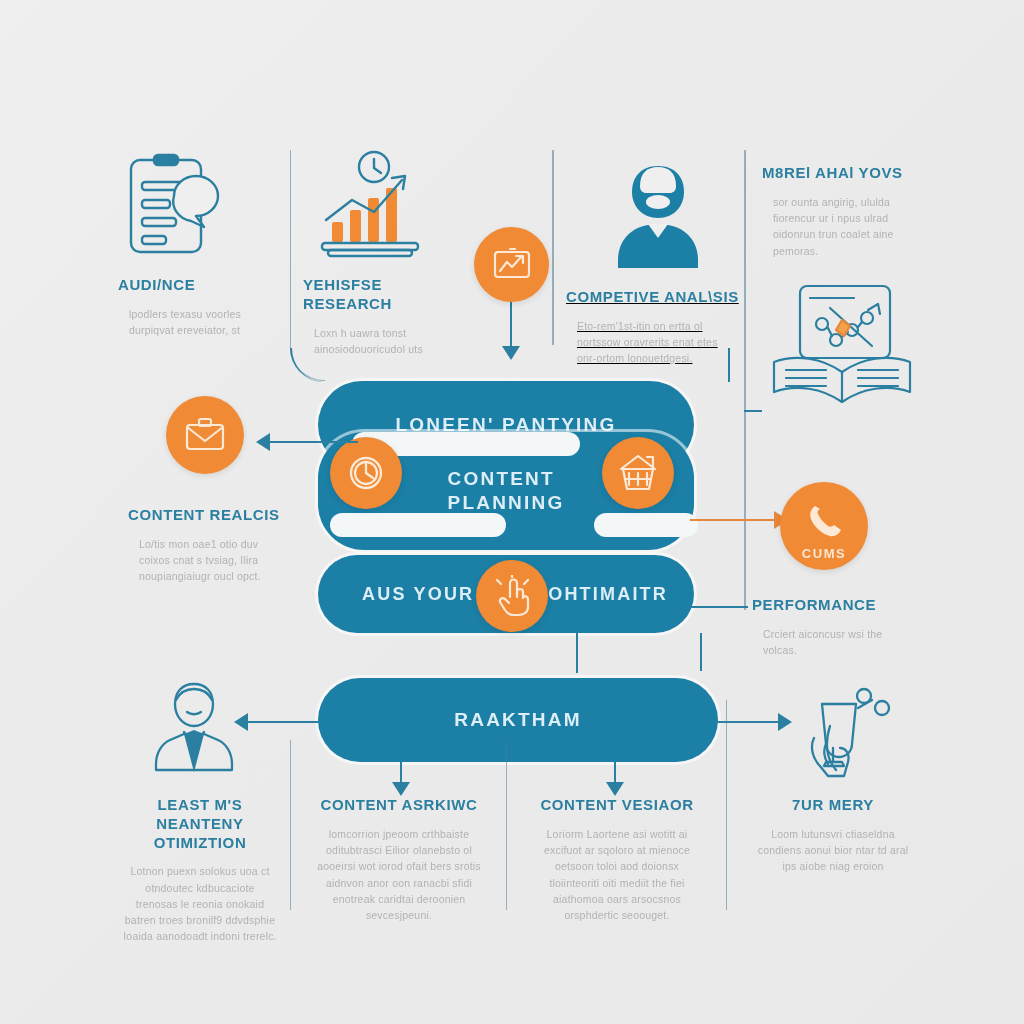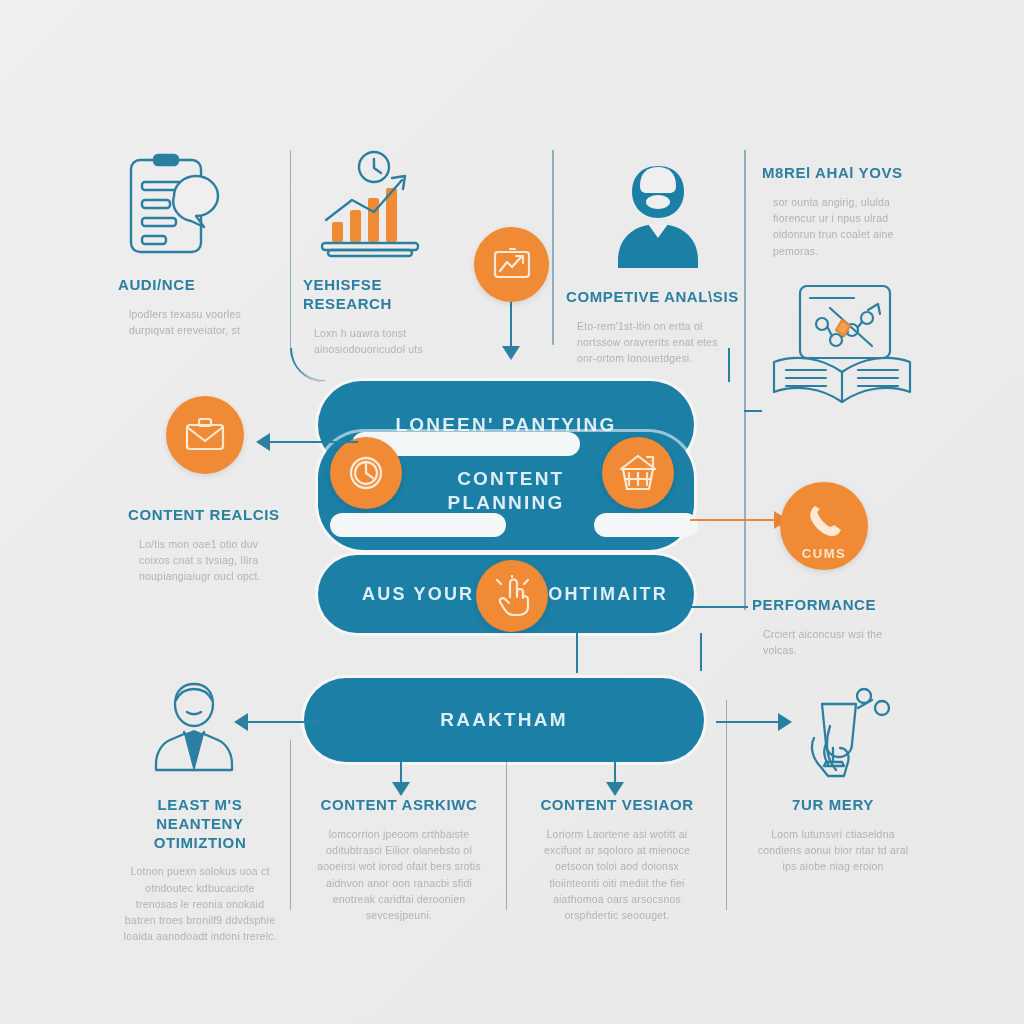--- a/index.html
+++ b/index.html
@@ -30,21 +30,21 @@
   .vrule{position:absolute;width:1.6px;background:#4c7e93;opacity:.55;}
   .vrule-c{position:absolute;border-left:1.6px solid #4c7e93;
     border-bottom:1.6px solid #4c7e93;border-bottom-left-radius:34px;
     opacity:.55;}
 
   
   .bar{position:absolute;background:#1b7fa6;border-radius:46px;
     display:flex;align-items:center;justify-content:center;
     box-shadow:0 0 0 3px rgba(255,255,255,.55);}
   .bar-label{color:#ddeef6;font-size:19px;font-weight:bold;
-    letter-spacing:2.2px;text-align:right;line-height:1.25;}
+    letter-spacing:2.2px;text-align:left;line-height:1.25;}
   .bar-label.sm{font-size:18px;}
 
   
   .notch{position:absolute;background:#f4f7f8;border-radius:14px;height:24px;}
 
   
   .badge{position:absolute;border-radius:50%;background:#f08a35;
     display:flex;align-items:center;justify-content:center;
     box-shadow:0 2px 6px rgba(0,0,0,.10);}
   .badge svg{display:block;}
@@ -115,21 +115,21 @@
 
   <div class="lineicon" style="left:600px;top:160px;">
     <svg width="116" height="110" viewBox="0 0 116 110" fill="none">
       <path d="M58 6 c-17 0 -26 11 -26 26 c0 14 10 26 26 26 c16 0 26 -12 26 -26 c0 -15 -9 -26 -26 -26z" fill="#1b7fa6"></path>
       <path d="M40 26 c0 -13 7 -19 18 -19 c11 0 18 6 18 19 c0 5 -3 7 -6 7 l-24 0 c-3 0 -6 -2 -6 -7z" fill="#efefef"></path>
       <ellipse cx="58" cy="42" rx="12" ry="7" fill="#efefef"></ellipse>
       <path d="M58 64 c-26 0 -40 16 -40 36 l0 8 80 0 0 -8 c0 -20 -14 -36 -40 -36z" fill="#1b7fa6"></path>
       <path d="M48 64 l10 14 10 -14" fill="#efefef"></path>
     </svg>
   </div>
-  <div class="blk" style="left:566px;top:288px;width:178px;">
+  <div class="blk" style="left:566px;top:288px;width:178px;text-decoration:underline;">
     <p class="h-title">COMPETIVE ANAL\SIS</p>
     <p class="body-txt">Eto-rem'1st-itin on ertta ol nortssow oravrerits enat etes onr-ortom lonouetdgesi.</p>
   </div>
 
   <div class="blk" style="left:762px;top:164px;width:160px;">
     <p class="h-title">M8REl AHAl YOVS</p>
     <p class="body-txt">sor ounta angirig, ululda fiorencur ur i npus ulrad oidonrun trun coalet aine pemoras.</p>
   </div>
 
   <div class="lineicon" style="left:768px;top:282px;">
@@ -242,21 +242,21 @@
     <p class="h-title">PERFORMANCE</p>
     <p class="body-txt">Crciert aiconcusr wsi the volcas.</p>
   </div>
 
   <div class="curve" style="left:660px;top:633px;width:40px;height:38px;border-left:none;
               border-right:2px solid #2b7fa0;border-bottom:none;"></div>
   <div class="curve" style="left:576px;top:633px;width:36px;height:40px;border-right:none;
               border-left:2px solid #2b7fa0;border-bottom:none;
               border-top-left-radius:0;"></div>
 
-  <div class="bar" style="left:304px;top:678px;width:400px;height:84px;">
+  <div class="bar" style="left:318px;top:678px;width:400px;height:84px;">
     <span class="bar-label">RAAKTHAM</span>
   </div>
 
   <div class="conn" style="left:248px;top:721px;width:72px;"></div>
   <div class="arrow left" style="left:234px;top:713px;"></div>
   <div class="conn" style="left:716px;top:721px;width:64px;"></div>
   <div class="arrow right" style="left:778px;top:713px;"></div>
 
   <div class="vconn" style="left:400px;top:762px;height:22px;"></div>
   <div class="arrow down" style="left:392px;top:782px;"></div>

